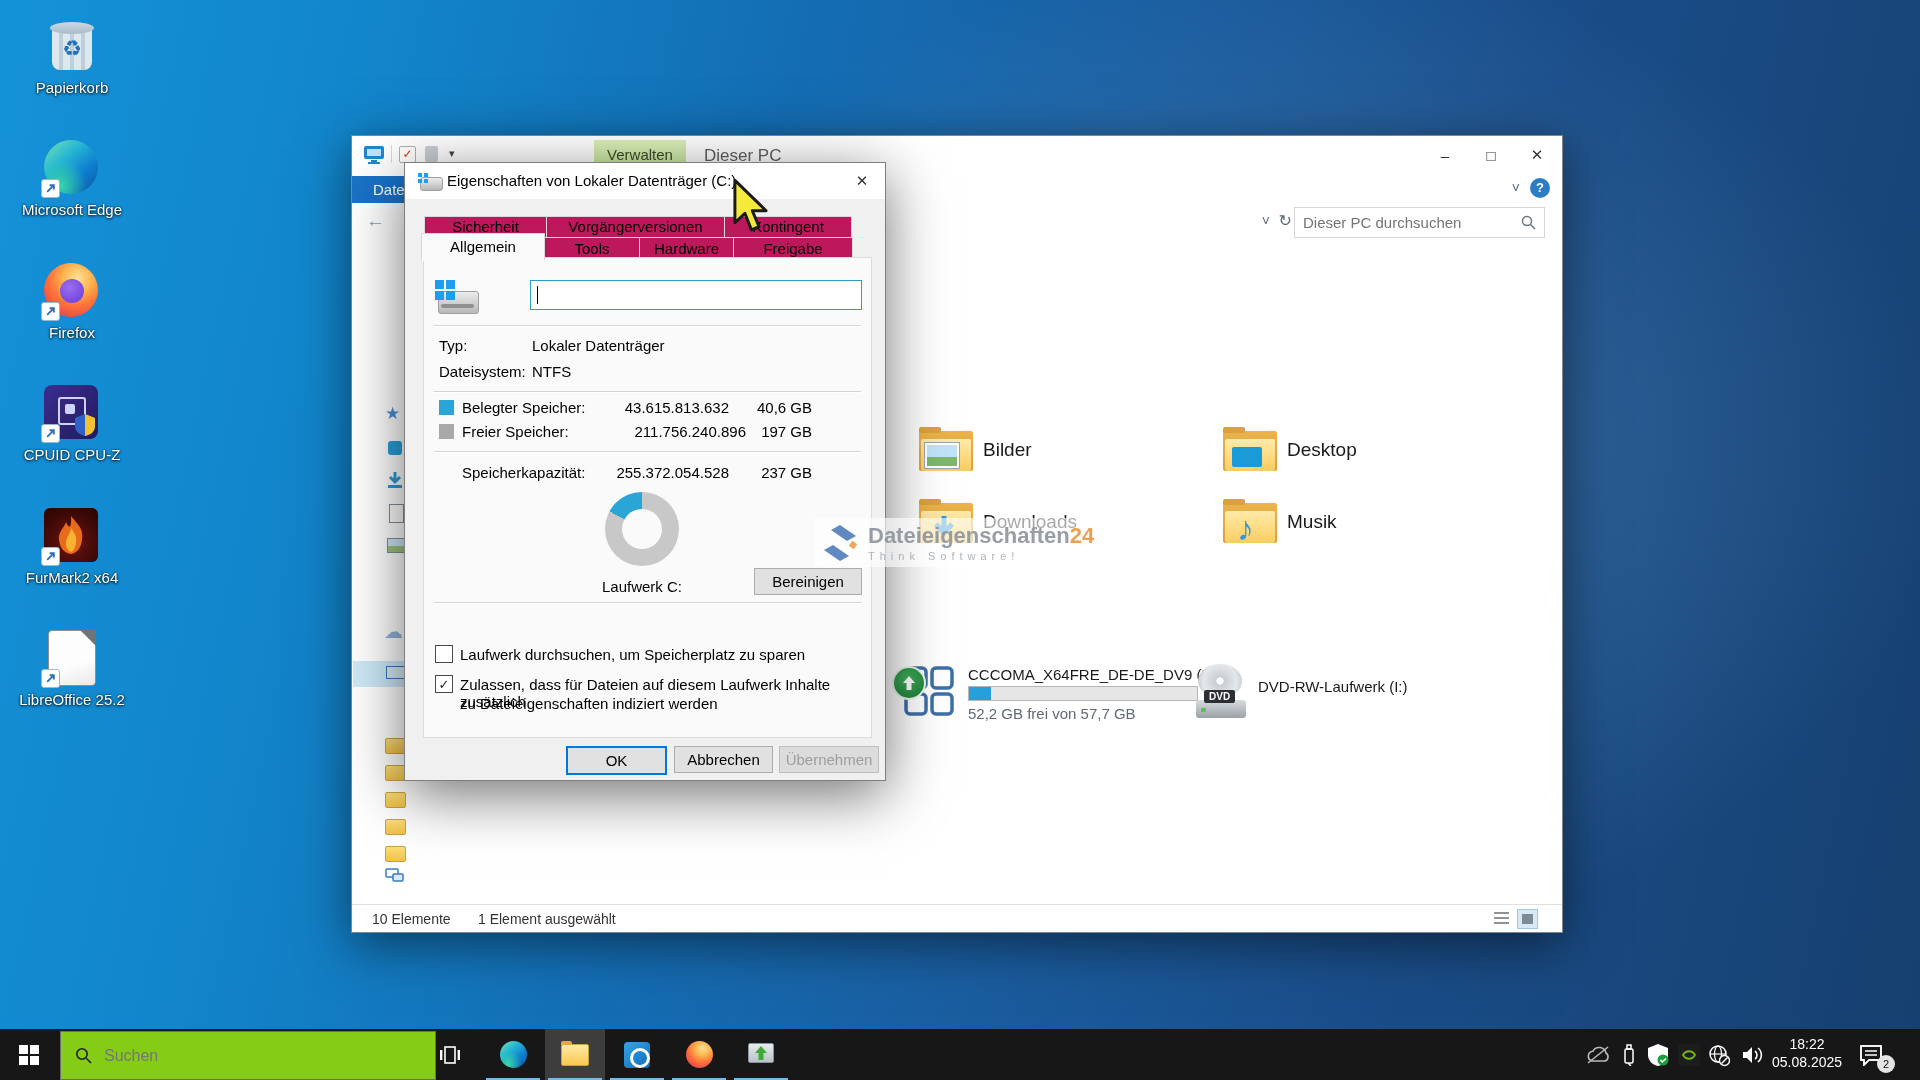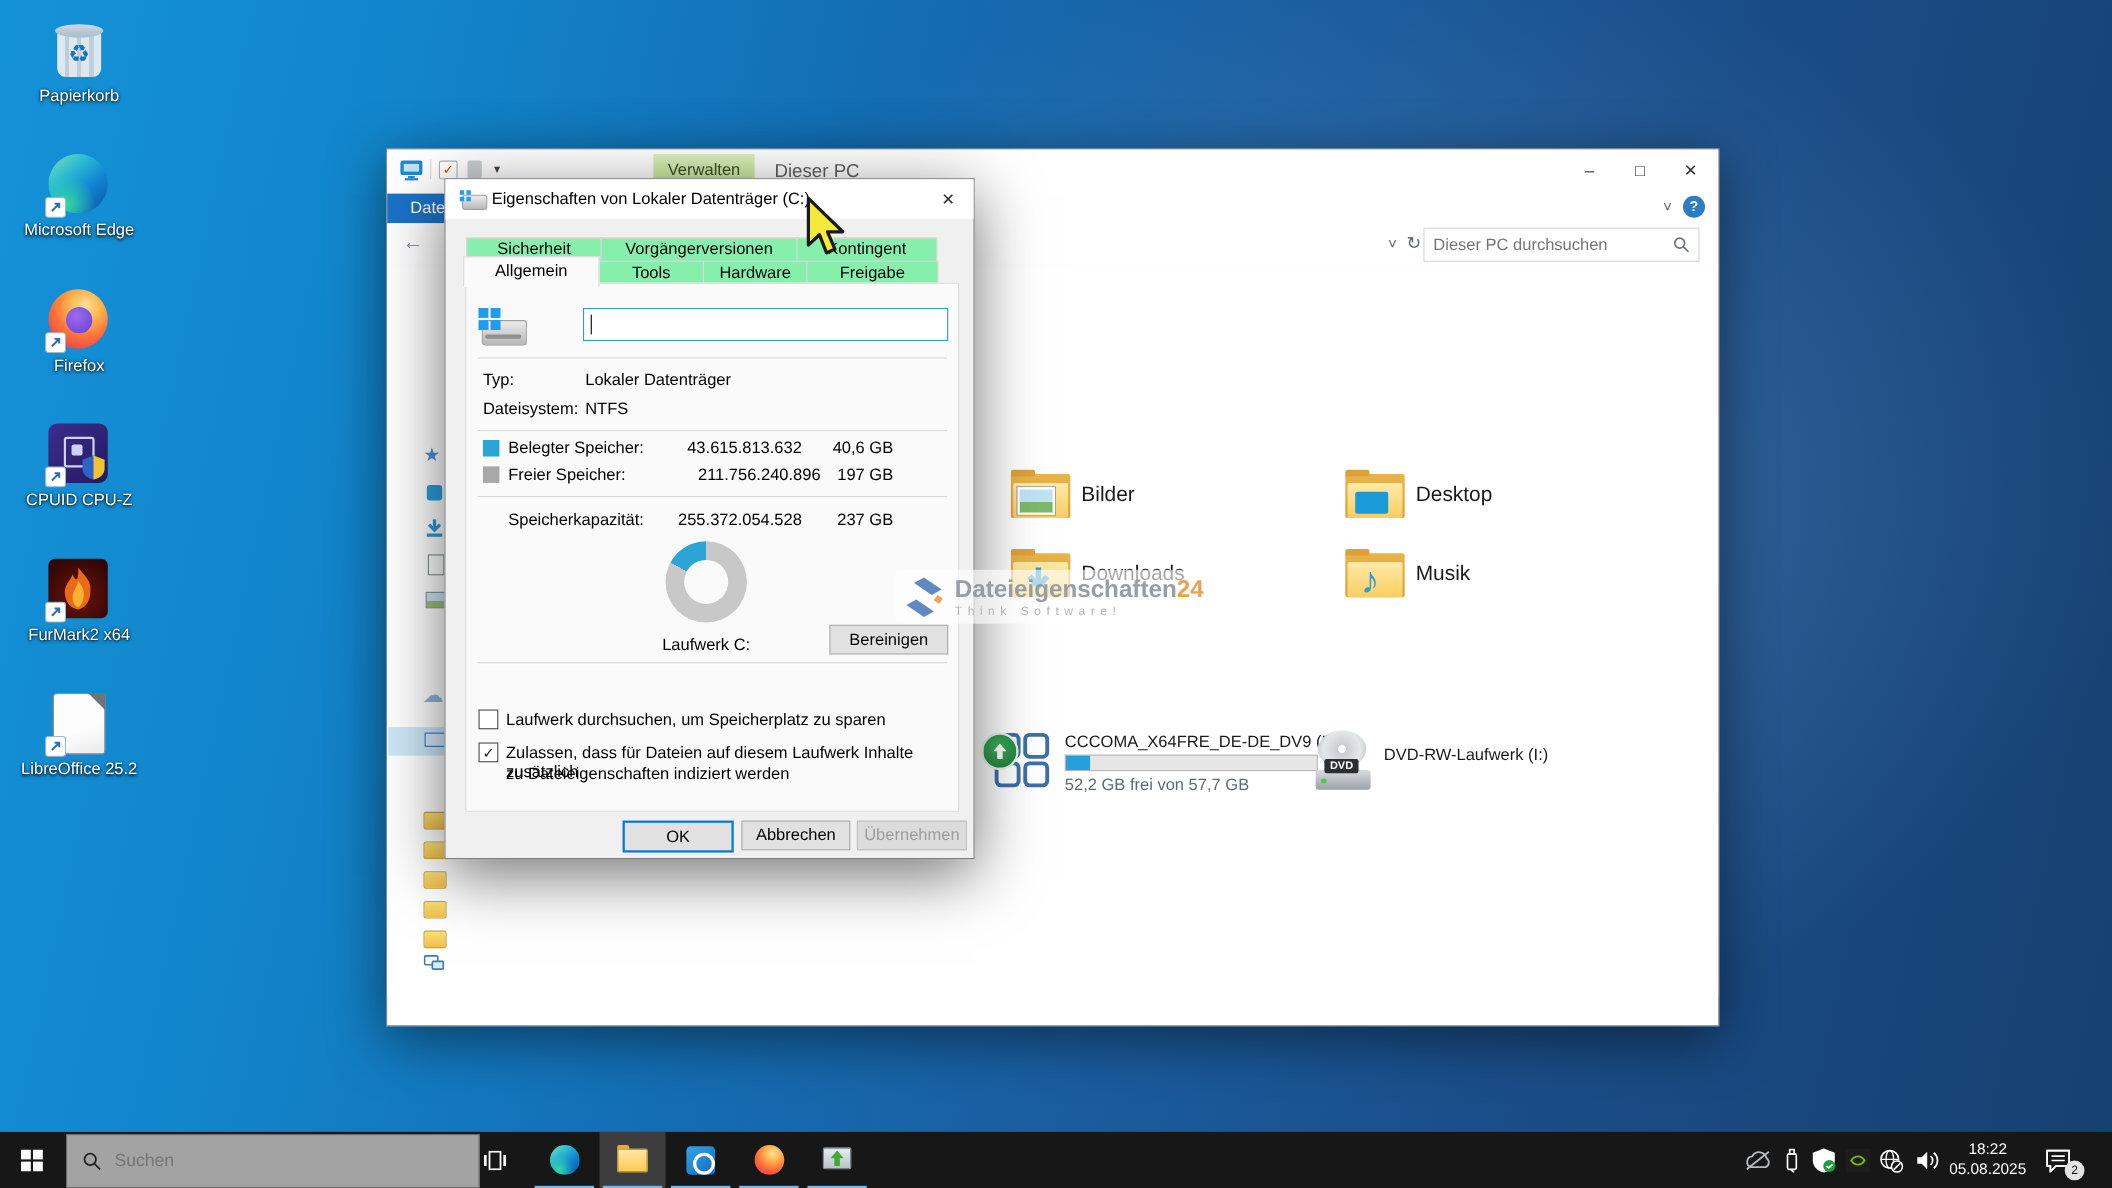--- a/index.html
+++ b/index.html
@@ -58,21 +58,21 @@
     font-size:14px;color:#333;}
   .tile{position:absolute;display:flex;align-items:center;gap:10px;width:290px;height:58px;cursor:default;}
   .tile-lbl{font-size:19px;color:#1a1a1a;}
   .folder-ic{position:relative;width:54px;height:46px;flex:0 0 54px;}
   .f-back{position:absolute;left:0;top:4px;width:54px;height:40px;background:linear-gradient(#e9b44a,#dda13a);border-radius:2px;}
   .f-back::before{content:"";position:absolute;top:-4px;left:0;width:22px;height:6px;background:#dda13a;border-radius:2px 2px 0 0;}
   .f-front{position:absolute;left:2px;top:12px;width:50px;height:32px;background:linear-gradient(#ffeaa9,#fbcd5f);border-radius:2px;}
   .d-bar{width:228px;height:13px;border:1px solid #b6b6b6;background:#e6e6e6;margin-top:3px;}
   .d-fill{height:100%;background:#26a0da;}
   .sb-ic{position:absolute;cursor:default;}
-  .tab{position:absolute;background:#86efac;border:1px solid #d9d9d9;font-size:15px;color:#000;
+  .tab{position:absolute;background:#be185d;border:1px solid #d9d9d9;font-size:15px;color:#000;
     text-align:center;cursor:default;}
   
   .dialog{position:absolute;left:404px;top:162px;width:480px;height:617px;background:#f0f0f0;
     border:1px solid #7e7e7e;box-shadow:0 14px 55px rgba(0,0,0,.55);font-size:15px;}
   .dlg-titlebar{position:absolute;left:0;top:0;width:100%;height:36px;background:#fff;}
   .dlg-panel{position:absolute;left:18px;top:94px;width:447px;height:479px;background:#fafafa;border:1px solid #dcdcdc;}
   .dlg-sep{position:absolute;left:10px;right:10px;height:1px;background:#d4d4d4;box-shadow:0 1px 0 #fff;}
   .btn{position:absolute;background:#e1e1e1;border:1px solid #adadad;font-size:15px;color:#000;
     display:flex;align-items:center;justify-content:center;font-family:"Liberation Sans",sans-serif;}
   .btn.focused{border:2px solid #0078d7;}
@@ -89,21 +89,21 @@
   
   .watermark{position:absolute;left:814px;top:518px;width:290px;height:49px;background:rgba(255,255,255,.62);
     border-radius:4px;display:flex;align-items:center;gap:8px;padding-left:6px;z-index:6;}
   .wm1a{font-size:22px;font-weight:bold;color:rgba(140,148,156,.9);}
   .wm1b{font-size:22px;font-weight:bold;color:rgba(232,150,60,.9);}
   .wm2{font-size:11px;color:rgba(165,172,180,.9);letter-spacing:5px;margin-top:1px;}
   
   .taskbar{position:absolute;left:0;top:1029px;width:1920px;height:51px;background:#171717;z-index:40;}
   .tb-btn{position:absolute;top:0;height:51px;display:flex;align-items:center;justify-content:center;}
   .tb-underline{position:absolute;bottom:0;left:3px;right:3px;height:2px;background:#76b9ed;}
-  .tb-search{position:absolute;left:60px;top:2px;width:360px;height:47px;background:#a3a3a3;border:1px solid #6d6d6d;
+  .tb-search{position:absolute;left:60px;top:2px;width:360px;height:47px;background:#84cc16;border:1px solid #6d6d6d;
     display:flex;align-items:center;gap:10px;padding-left:14px;}
   .tb-search input{border:0;outline:none;font-size:16px;color:#3c3c3c;font-family:"Liberation Sans",sans-serif;flex:1;background:transparent;}
   .tray-ic{position:absolute;top:13px;width:26px;height:26px;display:flex;align-items:center;justify-content:center;}
   .clock{position:absolute;left:1765px;top:6px;width:84px;text-align:center;color:#fff;font-size:14px;line-height:18px;}
   .badge{position:absolute;left:1877px;top:1055px;width:18px;height:18px;border-radius:50%;background:#e4e4e4;
     color:#111;font-size:11px;display:flex;align-items:center;justify-content:center;z-index:41;}
 </style>
 </head>
 <body>
 
@@ -326,20 +326,34 @@
         <div style="position:relative;width:56px;flex:0 0 56px">
           <div style="position:absolute;left:4px;top:0;width:44px;height:34px;border-radius:50%;background:radial-gradient(circle,#fff 12%,#c9ced3 14%,#e4e8ea 60%,#aeb6bb 100%)"></div>
           <div style="position:absolute;left:2px;top:36px;width:50px;height:18px;background:linear-gradient(#d8dcdf,#9aa2a8);border-radius:3px"></div>
           <div style="position:absolute;left:10px;top:26px;padding:1px 5px;background:#2b2f33;color:#fff;font-size:10px;font-weight:bold;border-radius:2px">DVD</div>
           <div style="position:absolute;left:7px;top:44px;width:5px;height:4px;background:#58c252;border-radius:1px"></div>
         </div>
         <div style="font-size:15px;color:#1a1a1a;padding-top:14px">DVD-RW-Laufwerk (I:)</div>
       </div>
     </div>
 
+    <div class="ex-status">
+      <span class="abs" style="left:20px;top:6px">10 Elemente</span>
+      <span class="abs" style="left:126px;top:6px">1 Element ausgewählt</span>
+      <div class="abs" style="right:52px;top:5px;width:17px;height:16px"><svg width="17" height="16" viewBox="0 0 17 16">
+            <g stroke="#777" stroke-width="1.6">
+              <line x1="1" y1="3" x2="16" y2="3"></line>
+              <line x1="1" y1="8" x2="16" y2="8"></line>
+              <line x1="1" y1="13" x2="16" y2="13"></line>
+            </g>
+          </svg></div>
+      <div class="abs" style="right:24px;top:4px;width:19px;height:18px;background:#d7e9f7;border:1px solid #9ec7e8;display:flex;align-items:center;justify-content:center">
+          <div style="width:11px;height:10px;background:#7d8b96"></div>
+        </div>
+    </div>
   </div>
 
   <div class="watermark">
     <svg width="40" height="40" viewBox="0 0 40 40">
         <path d="M20 2 L36 13 L27 18 L11 7 Z" fill="#4473b8" opacity=".85"></path>
         <path d="M20 38 L4 27 L13 22 L29 33 Z" fill="#4473b8" opacity=".85"></path>
         <rect x="30" y="19" width="6" height="6" fill="#e8963c" opacity=".85" transform="rotate(35 33 22)"></rect>
       </svg>
     <div>
       <div><span class="wm1a">Dateieigenschaften</span><span class="wm1b">24</span></div>

